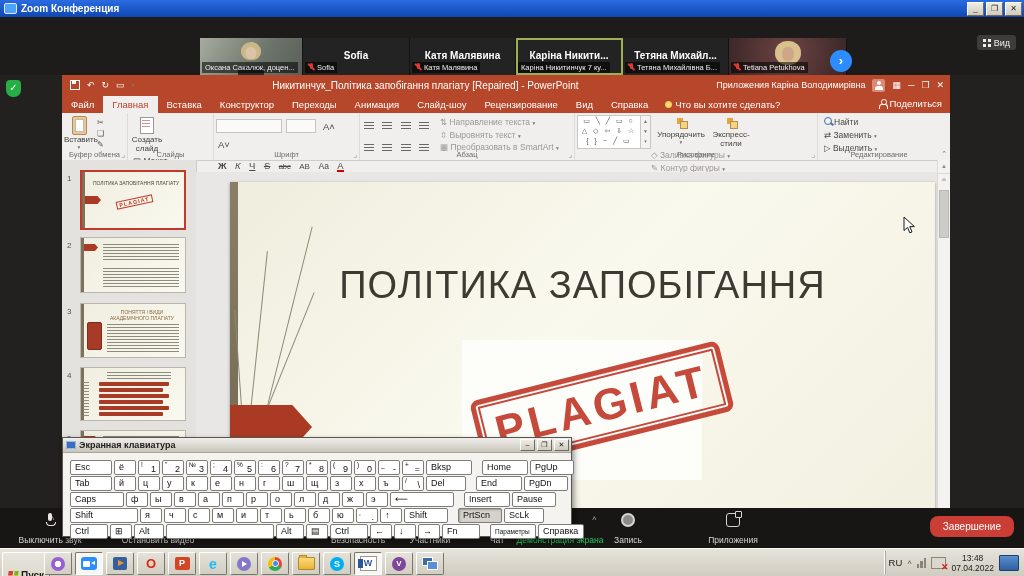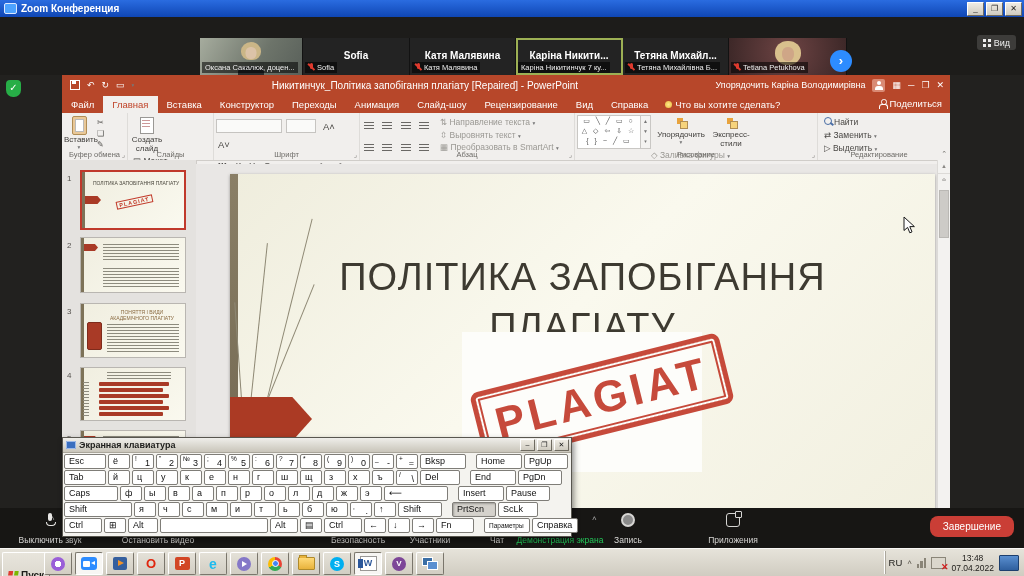--- a/index.html
+++ b/index.html
@@ -104,21 +104,21 @@
   .thumb.sel{border:2px solid #c0392b;}
   .t-strip{position:absolute;left:0;top:0;width:3px;height:100%;background:#7d7258;}
   .t-arrow{position:absolute;background:#a93a26;clip-path:polygon(0 0,78% 0,100% 50%,78% 100%,0 100%);}
   .tl{position:absolute;background:repeating-linear-gradient(#8d8b7e 0 1px,transparent 1px 3px);}
   .t-title{position:absolute;text-align:center;color:#4a473d;font-size:5px;line-height:6px;}
   .t-stamp{position:absolute;border:1px solid #c23b2b;color:#c23b2b;font-size:5.5px;font-weight:bold;
     padding:0 2px;transform:rotate(-12deg);letter-spacing:1px;}
   .t-bar{position:absolute;left:18px;height:4px;background:#a93a26;border-radius:1px;}
   .t-badge{position:absolute;background:#a93a26;border:1px solid #7e2b1c;}
 
-  #canvas{position:absolute;left:134px;top:4px;width:742px;height:100%;background:#e9e7e5;overflow:hidden;}
+  #canvas{position:absolute;left:134px;top:12px;width:742px;height:100%;background:#e9e7e5;overflow:hidden;}
   #slide{position:absolute;left:34px;top:10px;width:705px;height:360px;
     background:linear-gradient(135deg,#efeddd,#faf9ee 45%,#f1efdf);box-shadow:0 1px 3px rgba(0,0,0,.35);overflow:hidden;}
   #slide-strip{position:absolute;left:0;top:0;width:8px;height:100%;background:linear-gradient(180deg,#8a7f66,#6e644e);}
   .grass{position:absolute;width:1px;background:#8e8874;transform-origin:bottom center;}
   #slide-title{position:absolute;left:0;top:78px;width:100%;text-align:center;color:#3d3a31;
     font-size:38px;letter-spacing:1px;line-height:50px;}
   #stamp-back{position:absolute;left:232px;top:158px;width:240px;height:140px;background:#fdfdfa;}
   #stamp{position:absolute;left:244px;top:188px;padding:6px 14px;border:5px solid #c23b2b;border-radius:8px;
     box-shadow:inset 0 0 0 2px #fdfdfa,inset 0 0 0 4px #c23b2b;color:#c23b2b;font-size:44px;font-weight:bold;
     letter-spacing:4px;transform:rotate(-14deg);opacity:.92;}
@@ -150,21 +150,21 @@
   
   #osk{position:absolute;left:62px;top:437px;width:510px;height:100px;background:#f4f3ef;
     border:1px solid #58564f;box-shadow:2px 3px 6px rgba(0,0,0,.45);box-sizing:border-box;}
   #osk-title{height:14px;background:linear-gradient(180deg,#efeeea,#c9c5ba);display:flex;align-items:center;
     border-bottom:1px solid #aaa69b;}
   #osk-title .kic{width:10px;height:8px;background:#3a6ebf;border-radius:1px;margin:0 3px;
     box-shadow:inset 0 0 0 1px #9db9e8;}
   #osk-title .ktext{flex:1;font-size:9px;font-weight:bold;color:#1d1d1b;}
   #osk-title .winbtns{position:static;margin-right:2px;}
   #osk-title .wbtn{width:13px;height:10px;line-height:9px;font-size:7px;}
-  #osk-keys{padding:1px;}
+  #osk-keys{padding:7px;}
   .krow{display:flex;gap:2px;margin-bottom:1px;}
   .key{position:relative;height:15px;background:#fff;border:1px solid #7f7d78;border-radius:2px;
     box-sizing:border-box;font-size:9px;color:#111;padding:1px 0 0 4px;flex:none;overflow:hidden;}
   .key.pressed{background:#d5d2cc;box-shadow:inset 1px 1px 2px rgba(0,0,0,.25);}
   .key.ksmall{font-size:6.5px;padding-top:3px;}
   .key .ksub{position:absolute;left:2px;top:0;font-size:6.5px;}
   .key .kmain{position:absolute;right:3px;bottom:0;font-size:9px;}
 
   
   #tbar{position:absolute;left:0;top:548px;width:1024px;height:28px;
@@ -296,21 +296,21 @@
     <div id="ppt-titlebar">
       <span class="qat">
         <span class="save-ic"></span>
         <span>↶</span>
         <span>↻</span>
         <span>▭</span>
         <span class="caret">▾</span>
       </span>
       <span id="ppt-title">Никитинчук_Політика запобігання плагіату [Repaired] - PowerPoint</span>
       <span class="ttb-right">
-        <span>Упорядочить Каріна Володимирівна</span>
+        <span>Приложения Каріна Володимирівна</span>
         <span class="avatar"></span>
         <span>▦</span>
         <span>─</span>
         <span>❐</span>
         <span>✕</span>
       </span>
     </div>
 
     <div id="ppt-tabs">
       <div id="tabs-left" style="display:flex;align-items:flex-end;">
@@ -494,21 +494,20 @@
         </div>
       <div id="canvas">
         <div id="slide">
           <div id="slide-strip"></div>
           <div class="grass" style="left:16px;bottom:92px;height:200px;transform:rotate(6deg);"></div>
           <div class="grass" style="left:26px;bottom:92px;height:230px;transform:rotate(14deg);"></div>
           <div class="grass" style="left:20px;bottom:92px;height:170px;transform:rotate(22deg);"></div>
           <div class="grass" style="left:14px;bottom:92px;height:140px;transform:rotate(-4deg);"></div>
           <div id="slide-title">
             <div>ПОЛІТИКА ЗАПОБІГАННЯ</div>
-            <div>ПЛАГІАТУ</div>
           </div>
           <div id="stamp-back"></div>
           <div id="stamp">PLAGIAT</div>
           <div id="slide-arrow"></div>
         </div>
       </div>
       <div id="vscroll">
         <div class="vs-btn">▲</div>
         <div class="vs-btn" style="border-top:1px solid #dcdad7;">≏</div>
         <div id="vs-thumb"></div>

